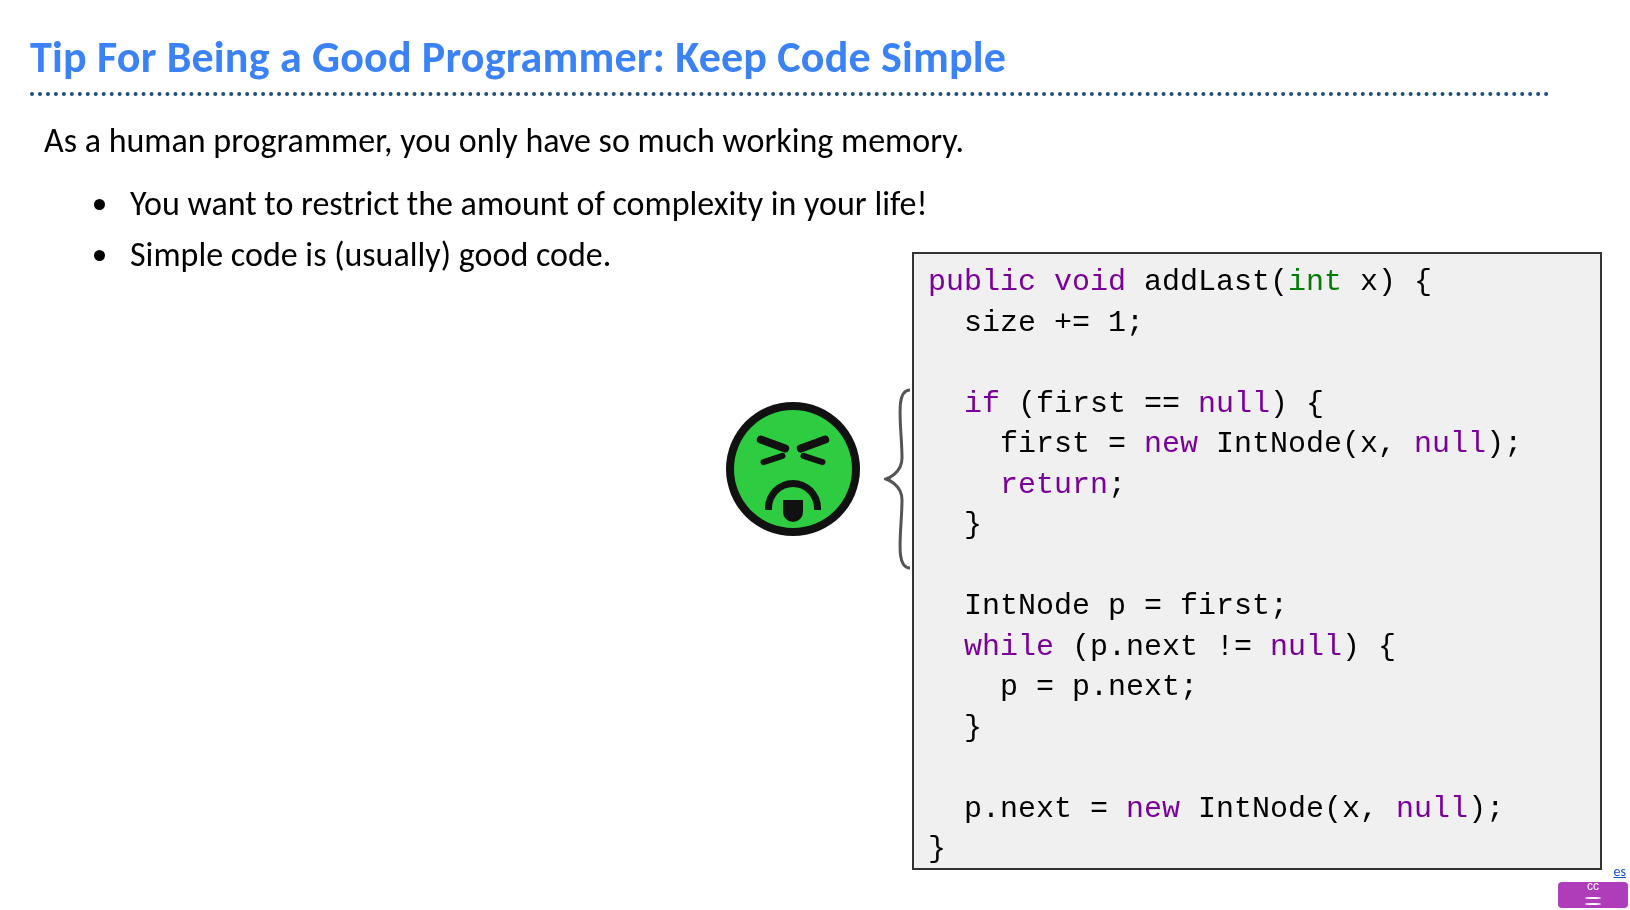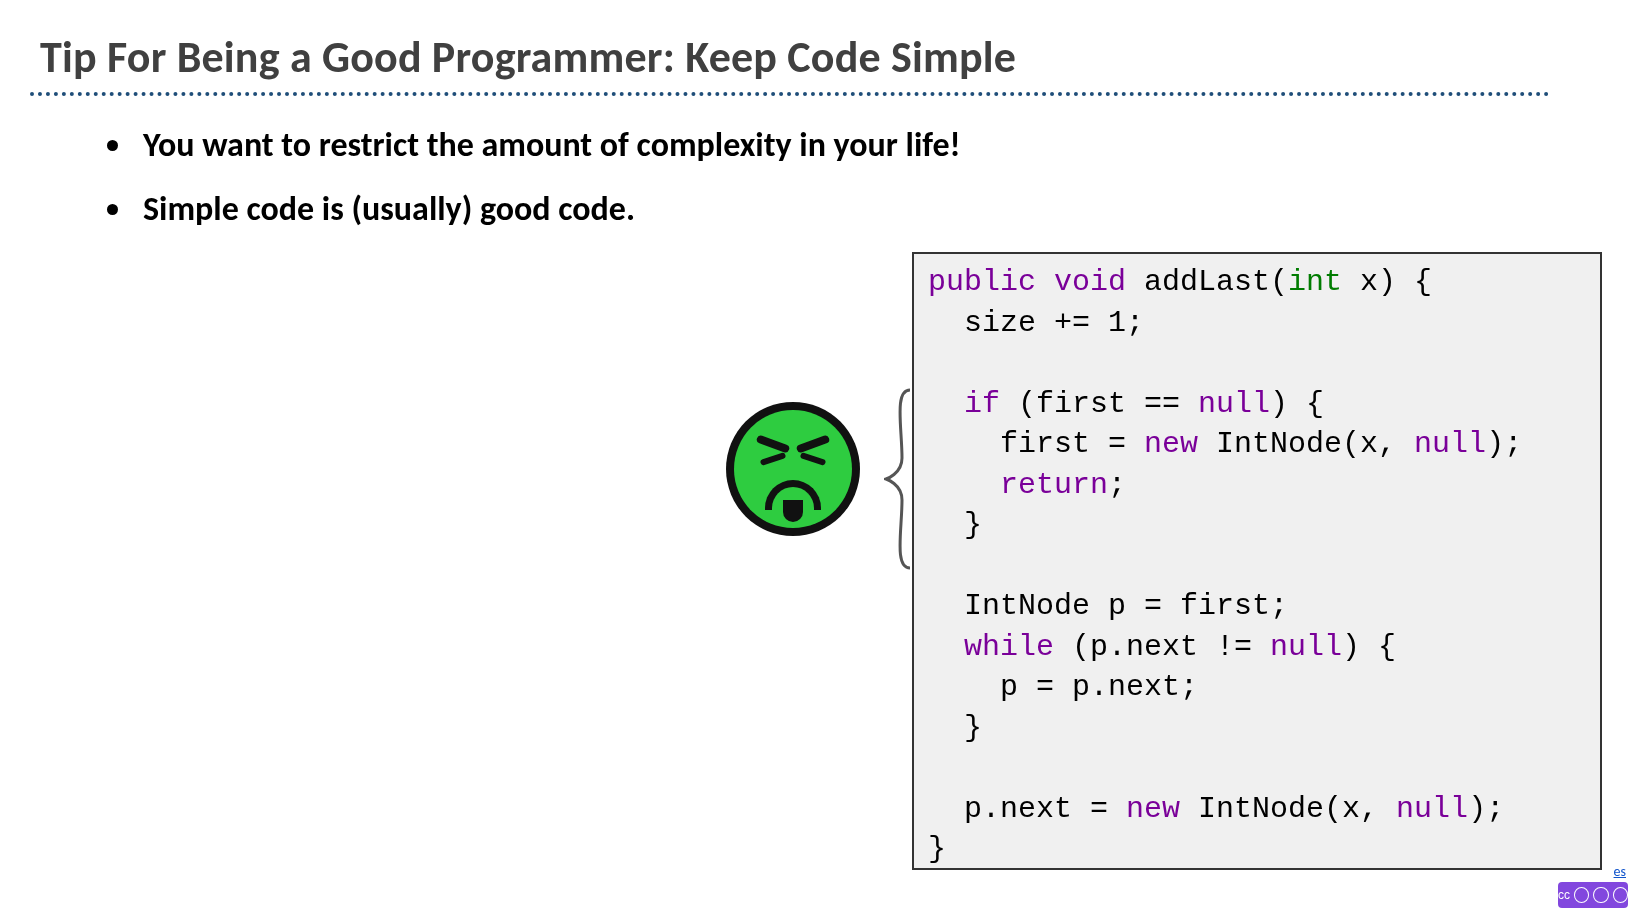--- a/index.html
+++ b/index.html
@@ -13,47 +13,46 @@
     overflow: hidden;
   }
   .slide {
     position: relative;
     width: 1630px;
     height: 910px;
     box-sizing: border-box;
     padding: 20px 30px 0 30px;
   }
   .title {
-    color: #404040;
+    color: #3b82f6;
     font-weight: 700;
     font-size: 44px;
-    margin: 10px 0 8px 10px;
+    margin: 10px 0 8px 0;
     letter-spacing: 0.2px;
   }
   .dotted-rule {
     border: none;
     border-top: 4px dotted #1f4e79;
     margin: 0 0 24px 0;
     width: 1520px;
   }
   .lead {
     font-size: 34px;
     margin: 4px 0 18px 14px;
   }
   ul.bullets {
     list-style: disc;
     margin: 0 0 0 90px;
     padding: 0;
   }
   ul.bullets > li {
     font-size: 34px;
     line-height: 1.45;
-    margin: 15px;
+    margin: 2px;
     padding-left: 8px;
-    font-weight: bold;
   }
   ul.sub {
     list-style: none;
     margin: 0 0 0 70px;
     padding: 0;
   }
   ul.sub > li {
     font-size: 34px;
     line-height: 1.45;
     padding-left: 8px;
@@ -160,30 +159,31 @@
     transform: translateX(-50%);
     top: 90px;
   }
 
   .cc-badge {
     position: absolute;
     right: 2px;
     bottom: 2px;
     width: 70px;
     height: 26px;
-    background: #6d28d9;
+    background: #a21caf;
     color: #fff;
     font-family: Arial, sans-serif;
     font-size: 12px;
     border-radius: 4px;
     display: flex;
     align-items: center;
     justify-content: center;
     gap: 4px;
     opacity: 0.85;
+    flex-direction: column;
   }
   .cc-circ {
     width: 14px; height: 14px; border: 1.5px solid #fff; border-radius: 50%;
     display: inline-block;
   }
   .es-link {
     position: absolute;
     right: 4px;
     bottom: 30px;
     color: #1155cc;
@@ -193,20 +193,21 @@
   }
 </style>
 </head>
 <body>
 
 <div class="slide">
 
   <div class="title">Tip For Being a Good Programmer: Keep Code Simple</div>
   <hr class="dotted-rule">
 
+  <div class="lead">As a human programmer, you only have so much working memory.</div>
 
   <ul class="bullets">
     <li>You want to restrict the amount of complexity in your life!</li>
     <li>
       <span>Simple code is (usually) good code.</span>
     </li>
   </ul>
 
   <div class="face">
     <div class="face-outer">

